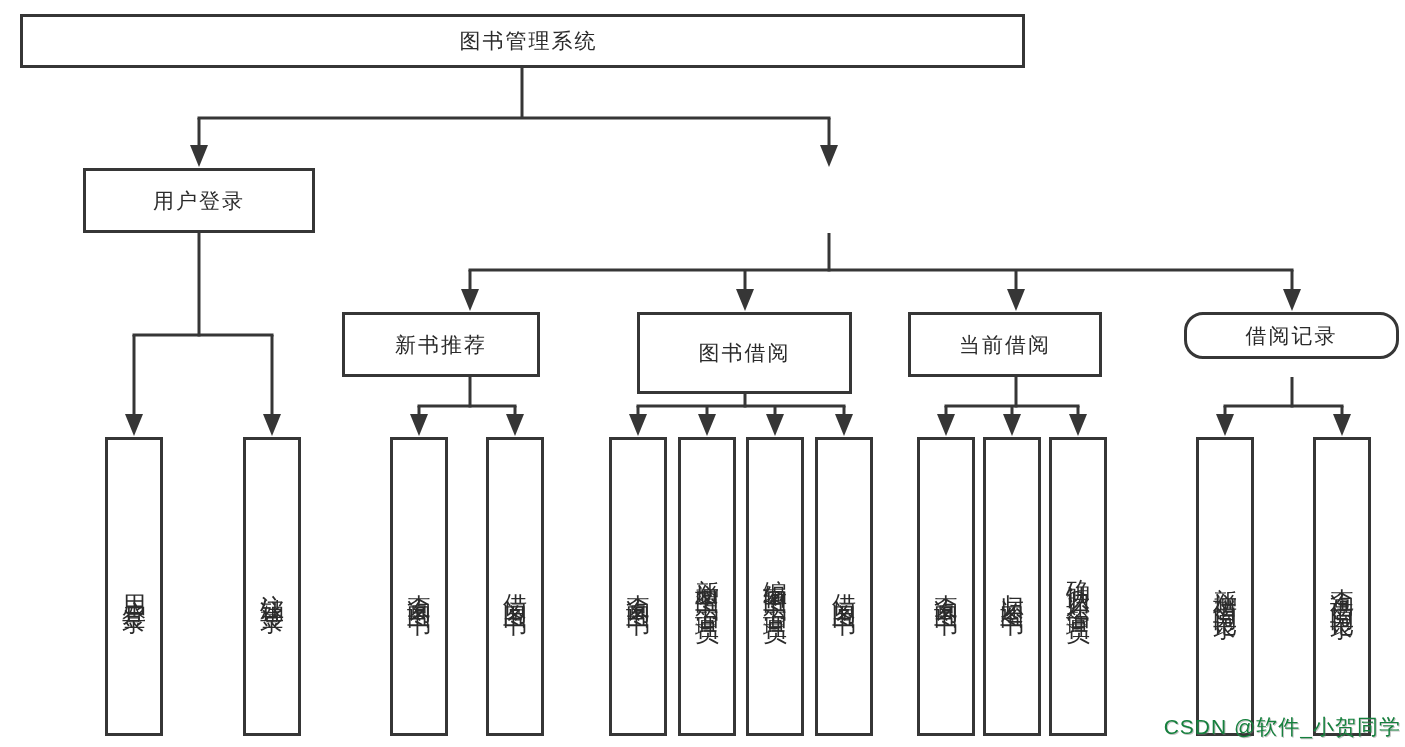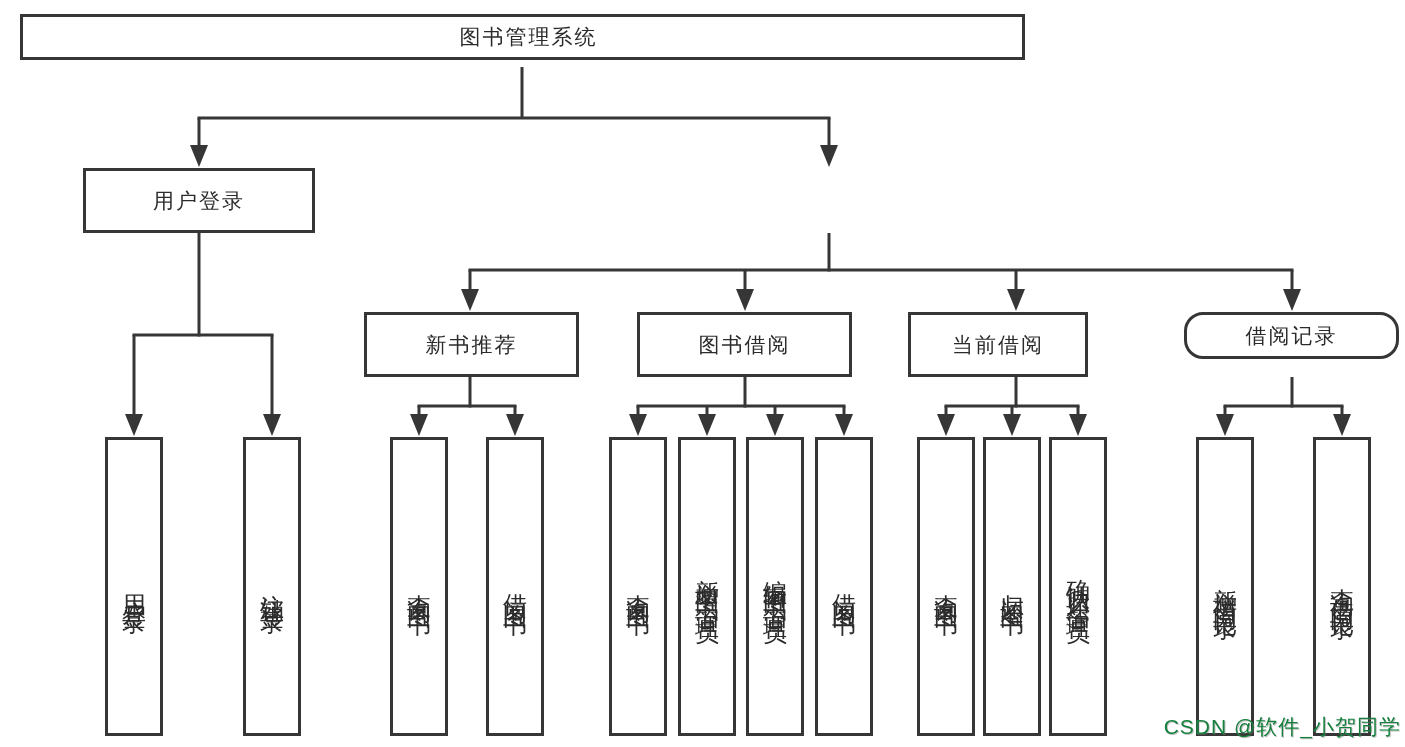--- a/index.html
+++ b/index.html
@@ -113,35 +113,35 @@
       <polygon points="766,414 784,414 775,436"></polygon>
       <polygon points="835,414 853,414 844,436"></polygon>
       <polygon points="937,414 955,414 946,436"></polygon>
       <polygon points="1003,414 1021,414 1012,436"></polygon>
       <polygon points="1069,414 1087,414 1078,436"></polygon>
       <polygon points="1216,414 1234,414 1225,436"></polygon>
       <polygon points="1333,414 1351,414 1342,436"></polygon>
     </g>
   </svg>
 
-  <div class="node" style="left:20px;top:14px;width:1005px;height:46px;padding-left:12px;">
+  <div class="node" style="left:20px;top:14px;width:1005px;height:54px;padding-left:12px;">
     <span class="hlabel">图书管理系统</span>
   </div>
 
   <div class="node" style="left:83px;top:168px;width:232px;height:65px;">
     <span class="hlabel">用户登录</span>
   </div>
 
-  <div class="node" style="left:364px;top:312px;width:215px;height:65px;">
+  <div class="node" style="left:342px;top:312px;width:198px;height:65px;">
     <span class="hlabel">新书推荐</span>
   </div>
-  <div class="node" style="left:637px;top:312px;width:215px;height:65px;">
+  <div class="node" style="left:637px;top:312px;width:215px;height:82px;">
     <span class="hlabel">图书借阅</span>
   </div>
-  <div class="node" style="left:908px;top:312px;width:180px;height:65px;">
+  <div class="node" style="left:908px;top:312px;width:194px;height:65px;">
     <span class="hlabel">当前借阅</span>
   </div>
   <div class="node" style="left:1184px;top:312px;width:215px;height:47px;border-radius:19px;">
     <span class="hlabel">借阅记录</span>
   </div>
 
   <div class="node" style="left:105px;top:437px;width:58px;height:299px;">
     <span class="vlabel">用户登录</span>
   </div>
   <div class="node" style="left:243px;top:437px;width:58px;height:299px;">

